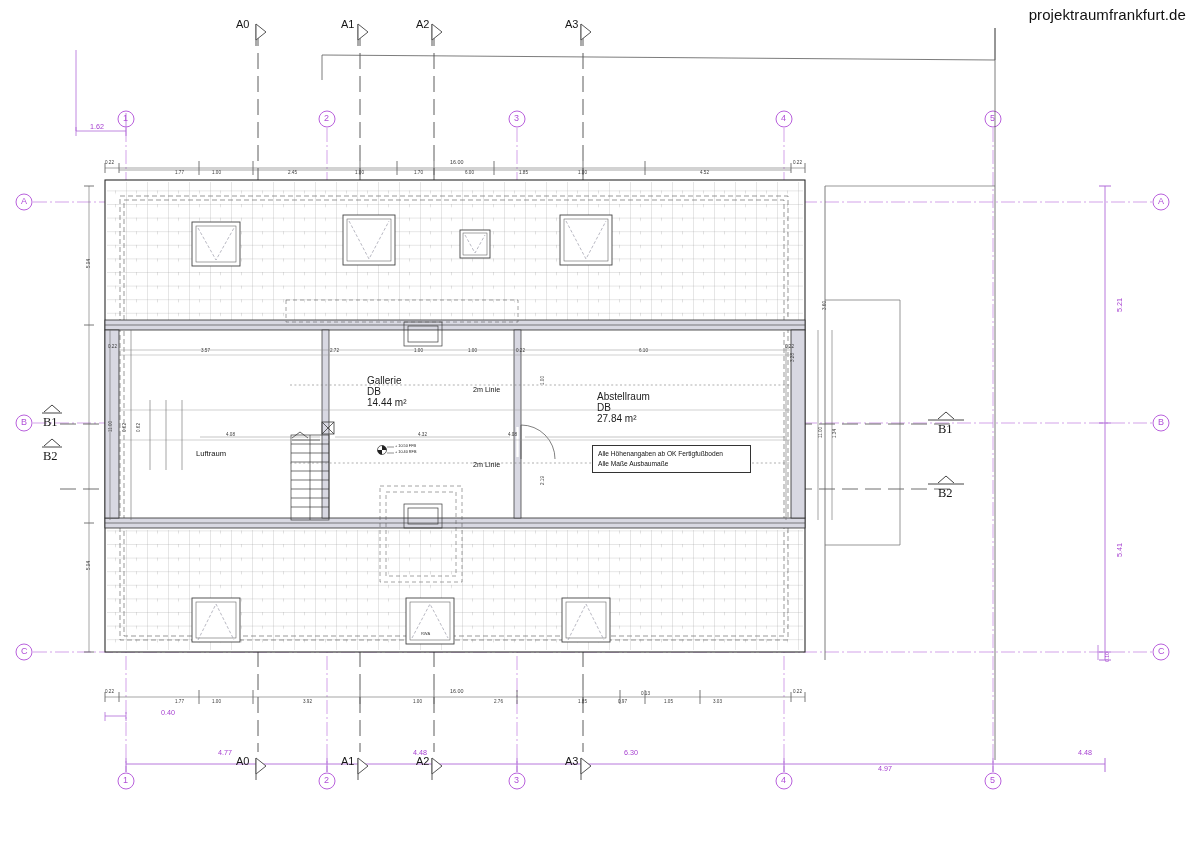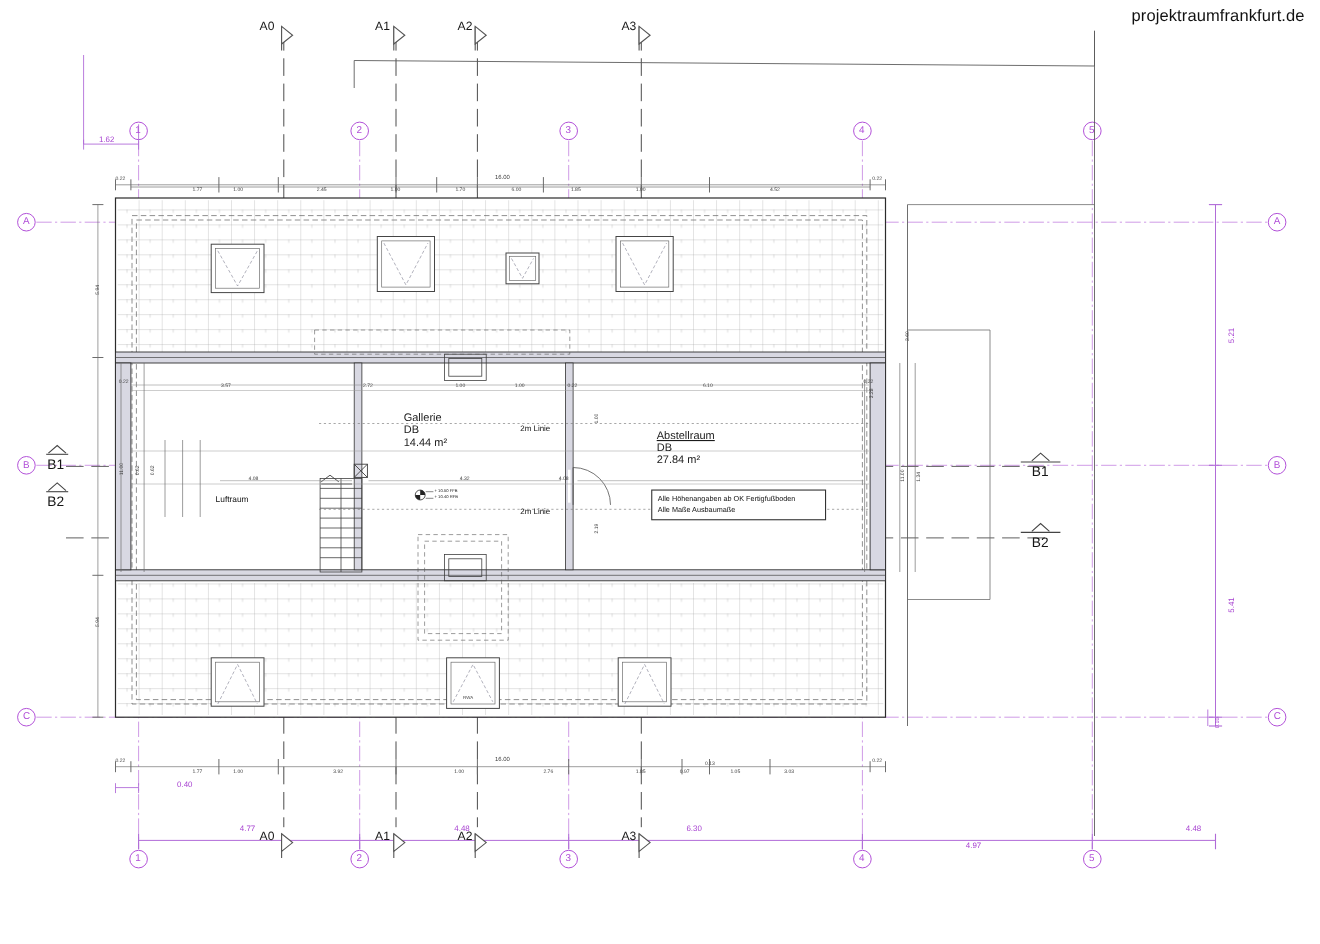--- a/index.html
+++ b/index.html
@@ -20,21 +20,21 @@
     position:absolute;right:14px;bottom:10px;
     font-size:15.5px;color:#111;white-space:pre;
   }
   .footer-block span{margin-left:0;}
   .ft-sp{display:inline-block;width:9px;}
 
   
   .lbl{position:absolute;white-space:pre;line-height:1.25;}
   .lbl.room{font-size:10px;color:#1b1b1b;}
   .lbl.sect{font-size:11px;color:#161616;}
-  .lbl.sectb{font-size:12.5px;color:#161616;}
+  .lbl.sectb{font-size:12.5px;color:#161616;font-family:Liberation Serif, serif;}
   .lbl.grid{font-size:9px;color:#b14fd8;}
   .lbl.dimp{font-size:7.2px;color:#a63fd0;}
   .lbl.dim{font-size:4.6px;color:#3b3b3b;}
   .lbl.dim2{font-size:5.4px;color:#3b3b3b;}
   .lbl.tiny{font-size:4px;color:#3b3b3b;}
   .lbl.note{font-size:7.6px;color:#111;}
   .lbl.vert{transform-origin:0 0;}
 
   .notebox{
     position:absolute;border:1px solid #333;background:#fff;
@@ -433,21 +433,21 @@
   <div class="lbl grid" style="left:21px;top:417px;">B</div>
   <div class="lbl grid" style="left:21px;top:646px;">C</div>
   <div class="lbl grid" style="left:1158px;top:196px;">A</div>
   <div class="lbl grid" style="left:1158px;top:417px;">B</div>
   <div class="lbl grid" style="left:1158px;top:646px;">C</div>
 
   <div class="lbl room" style="left:367px;top:375px;">Gallerie</div>
   <div class="lbl room" style="left:367px;top:386px;">DB</div>
   <div class="lbl room" style="left:367px;top:397px;">14.44 m²</div>
 
-  <div class="lbl room" style="left:597px;top:391px;text-decoration:underline;">Abstellraum</div>
+  <div class="lbl room" style="left:597px;top:391px;">Abstellraum</div>
   <div class="lbl room" style="left:597px;top:402px;">DB</div>
   <div class="lbl room" style="left:597px;top:413px;">27.84 m²</div>
 
   <div class="lbl note" style="left:196px;top:449px;">Luftraum</div>
   <div class="lbl note" style="left:473px;top:385px;font-size:7.2px;">2m Linie</div>
   <div class="lbl note" style="left:473px;top:460px;font-size:7.2px;">2m Linie</div>
   <div class="lbl tiny" style="left:421px;top:631px;">RWA</div>
 
   <div class="notebox" style="left:592px;top:445px;width:147px;">
     <div>Alle Höhenangaben ab OK Fertigfußboden</div>

